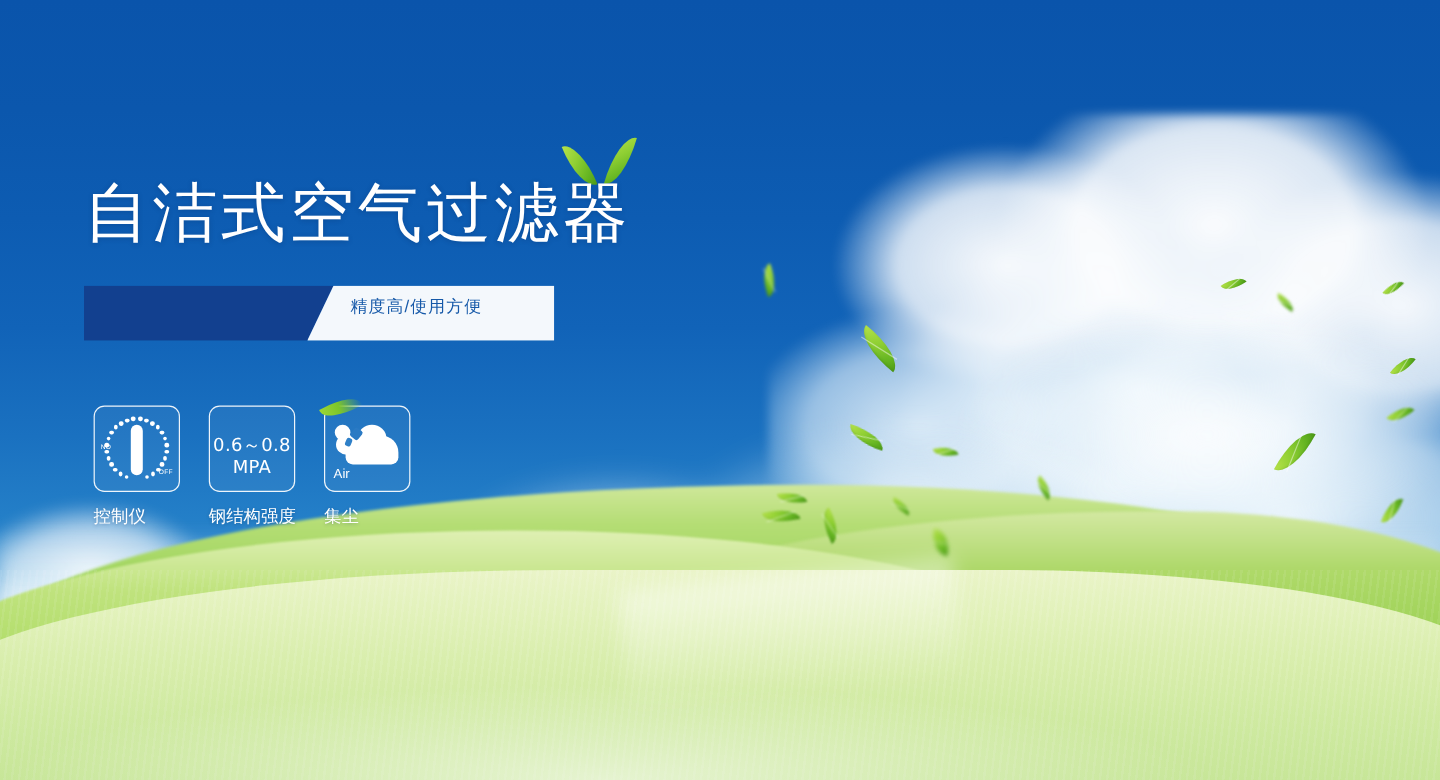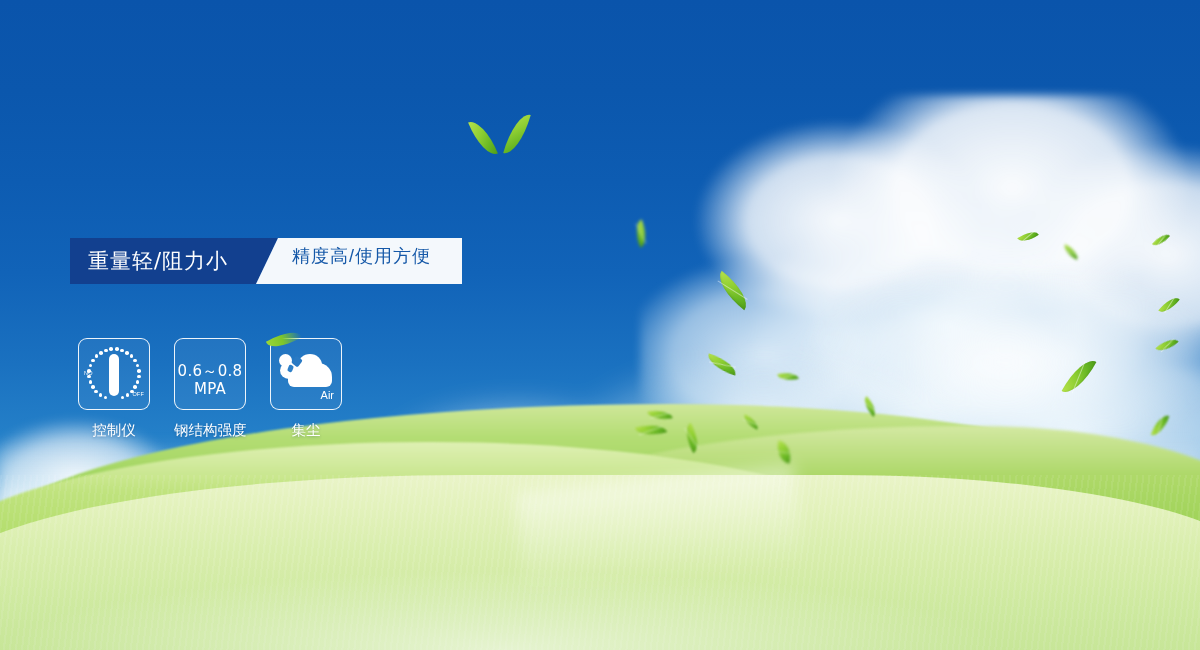--- a/index.html
+++ b/index.html
@@ -180,21 +180,21 @@
   }
   .subbar-text-l {
     position: absolute; left: 18px; top: 0; height: 46px;
     display: flex; align-items: center;
     color: #ffffff; font-size: 21px; letter-spacing: 1px;
     font-family: "DejaVu Sans", "Liberation Sans", sans-serif;
   }
   .subbar-text-r {
     position: absolute; left: 222px; top: 0; height: 36px;
     display: flex; align-items: center;
-    color: #1558a8; font-size: 18px; letter-spacing: 1px;
+    color: #1558a8; font-size: 14px; letter-spacing: 1px;
     font-family: Liberation Sans, sans-serif;
   }
 
   
   .features {
     position: absolute; left: 78px; top: 338px;
     display: flex; gap: 24px;
   }
   .feature { width: 72px; }
   .feature-box {
@@ -208,21 +208,21 @@
   }
   .feature-text {
     color: #ffffff; text-align: center;
     font-size: 15px; line-height: 1.18;
     letter-spacing: 0.3px;
     font-family: "DejaVu Sans", "Liberation Sans", sans-serif;
     margin-top: 13px;
   }
   .feature-label {
     margin-top: 11px;
-    text-align: center;
+    text-align: left;
     color: #ffffff;
     font-size: 14.5px;
     white-space: nowrap;
     text-shadow: 0 1px 3px rgba(0,40,90,0.3);
     font-family: Liberation Mono, monospace;
   }
   .feature:nth-child(4) .feature-label,
   .feature:nth-child(5) .feature-label { margin-left: -12px; margin-right: -12px; }
 
   
@@ -279,21 +279,21 @@
   .cloudicon .cnotch {
     position: absolute; left: 15px; top: 8px; width: 8px; height: 9px;
     background: #2a7ac4; border-radius: 2px; transform: rotate(38deg);
   }
   .cloudicon .cnotch2 {
     position: absolute; left: 10px; top: 16px; width: 5px; height: 7px;
     background: #2f80c8; border-radius: 2px; transform: rotate(22deg);
   }
   .cloudicon .air {
     position: absolute; left: 0; bottom: -2px; width: 56px;
-    text-align: right; color: #ffffff; font-size: 11px;
+    text-align: left; color: #ffffff; font-size: 11px;
     font-family: "Liberation Sans", sans-serif;
   }
   .icon-leaf-streak {
     position: absolute; left: -4px; top: -6px;
     width: 34px; height: 13px;
     background: linear-gradient(100deg, #9bd637 0%, #7ec62a 45%, rgba(140,205,60,0) 100%);
     border-radius: 0 90% 0 90%;
     transform: rotate(-28deg);
   }
 </style>
@@ -333,25 +333,25 @@
   <div class="leaf v-mid" style="left:1156px; top:340px; width:22px; height:10px; transform:rotate(-40deg); filter:blur(0.7px);"></div>
   <div class="leaf v-mid" style="left:1148px; top:420px; width:24px; height:11px; transform:rotate(-70deg); filter:blur(0.9px);"></div>
   <div class="leaf v-mid" style="left:860px; top:402px; width:20px; height:9px; transform:rotate(48deg); filter:blur(1.2px);"></div>
   <div class="leaf v-mid" style="left:678px; top:432px; width:28px; height:12px; transform:rotate(62deg); filter:blur(1.1px);"></div>
 
   <div class="sprout">
     <div class="leaf" style="left:0px; top:6px; width:16px; height:40px; transform:rotate(-22deg); border-radius:0 100% 0 100%;"></div>
     <div class="leaf" style="left:34px; top:0px; width:16px; height:44px; transform:rotate(16deg); border-radius:100% 0 100% 0;"></div>
   </div>
 
+  <div class="title">自洁式空气过滤器</div>
 
   <div class="subbar">
     <div class="subbar-left"></div>
     <div class="subbar-right"></div>
-    <div class="subbar-text-l">重量轻/阻力小</div>
     <div class="subbar-text-r">精度高/使用方便</div>
   </div>
 
   <div class="features">
 
     <div class="feature">
       <div class="feature-box">
         <div class="gauge">
           <div class="needle"></div>
           <div class="lbl lbl-no">NO</div>

